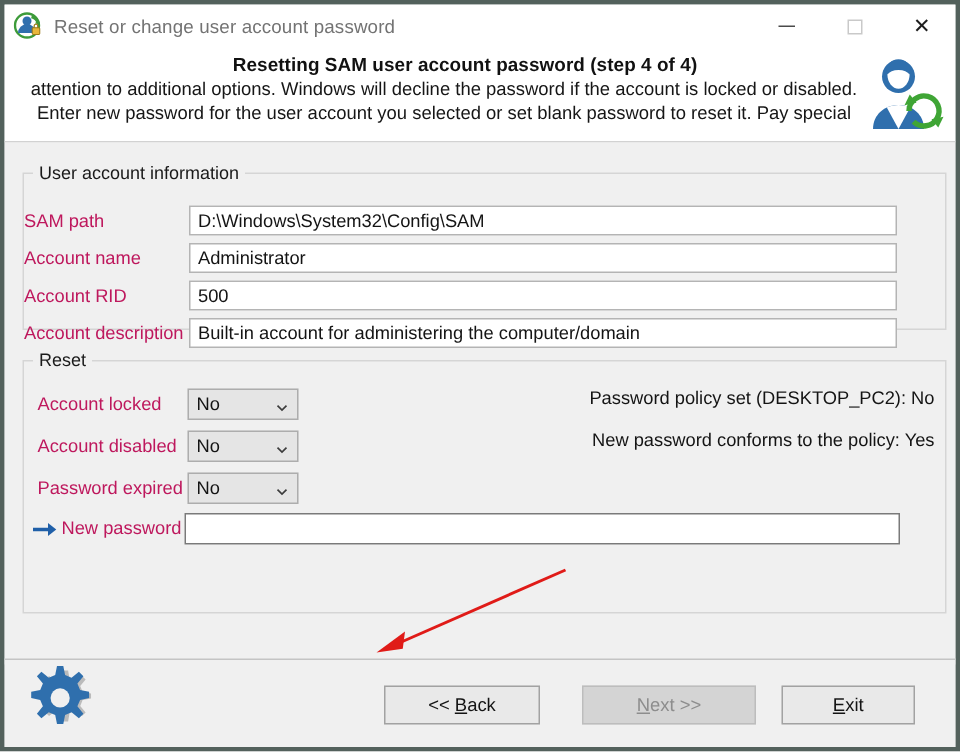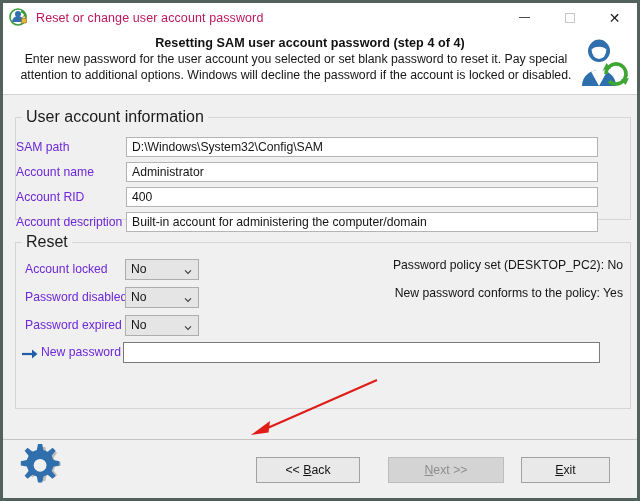--- a/index.html
+++ b/index.html
@@ -32,21 +32,21 @@
   }
   .titlebar-icon {
     width: 20px;
     height: 20px;
     margin-left: 6px;
     margin-right: 7px;
     flex: 0 0 auto;
   }
   .titlebar-text {
     font-size: 12.5px;
-    color: #be185d;
+    color: #737373;
     letter-spacing: 0.1px;
     white-space: nowrap;
   }
   .winbtns {
     margin-left: auto;
     display: flex;
     height: 29px;
   }
   .winbtn {
     width: 45px;
@@ -117,21 +117,21 @@
 
   fieldset.group {
     position: absolute;
     margin: 0;
     border: 1px solid #d5d5d5;
     background: transparent;
     padding: 0;
     box-sizing: border-box;
   }
   fieldset.group > legend {
-    font-size: 16px;
+    font-size: 12px;
     color: #1a1a1a;
     padding: 0 4px;
     margin-left: 6px;
   }
 
   #group-account {
     left: 12px;
     top: 13px;
     width: 616px;
     height: 112px;
@@ -144,21 +144,21 @@
   }
 
   .row {
     position: absolute;
     display: flex;
     align-items: center;
     height: 20px;
   }
   .row-label {
     font-size: 12.2px;
-    color: #6d28d9;
+    color: #be185d;
     white-space: nowrap;
   }
   .field {
     box-sizing: border-box;
     height: 20px;
     background: #ffffff;
     border: 1px solid #b4b4b4;
     font-size: 12.2px;
     color: #141414;
     display: flex;
@@ -333,22 +333,22 @@
       </div>
       <div class="winbtn close">
         <span class="glyph-close">✕</span>
       </div>
     </div>
   </div>
 
   <div class="header">
     <div class="header-title">Resetting SAM user account password (step 4 of 4)</div>
     <div class="header-desc">
+      <div>attention to additional options. Windows will decline the password if the account is locked or disabled.</div>
       <div>Enter new password for the user account you selected or set blank password to reset it. Pay special</div>
-      <div>attention to additional options. Windows will decline the password if the account is locked or disabled.</div>
     </div>
     <span class="header-usericon">
       <svg viewBox="0 0 56 54" width="56" height="54">
         <circle cx="25" cy="15" r="11" fill="#2f6fad"></circle>
         <ellipse cx="25" cy="13.5" r="8" rx="7.4" ry="9.6" fill="#ffffff"></ellipse>
         <path d="M25 3.5c5 0 8 3.5 8 7.5 0 1-.3 2-.6 2.6-1.3-1.6-3.9-2.9-7.4-2.9s-6.1 1.3-7.4 2.9c-.3-.6-.6-1.6-.6-2.6 0-4 3-7.5 8-7.5z" fill="#2f6fad"></path>
         <path d="M8 50c0-9.5 7.6-16 17-16s17 6.5 17 16z" fill="#2f6fad"></path>
         <path d="M25 34c3 0 5.6.6 7.8 1.7L25 50l-7.8-14.3C19.4 34.6 22 34 25 34z" fill="#ffffff"></path>
         <g transform="translate(30,26)">
           <path d="M12 12 m-10,0 a10,10 0 1,1 3,7.1" fill="none" stroke="#3fa535" stroke-width="3.6" stroke-linecap="butt"></path>
@@ -368,21 +368,21 @@
     <div class="row acct-row" style="top:42px;">
       <span class="row-label acct-label">SAM path</span>
       <span class="field acct-field">D:\Windows\System32\Config\SAM</span>
     </div>
     <div class="row acct-row" style="top:67px;">
       <span class="row-label acct-label">Account name</span>
       <span class="field acct-field">Administrator</span>
     </div>
     <div class="row acct-row" style="top:92px;">
       <span class="row-label acct-label">Account RID</span>
-      <span class="field acct-field">400</span>
+      <span class="field acct-field">500</span>
     </div>
     <div class="row acct-row" style="top:117px;">
       <span class="row-label acct-label">Account description</span>
       <span class="field acct-field">Built-in account for administering the computer/domain</span>
     </div>
 
     <fieldset class="group" id="group-reset">
       <legend>Reset</legend>
     </fieldset>
 
@@ -392,21 +392,21 @@
         <span>No</span>
         <span class="chev">
           <svg viewBox="0 0 8 8" width="8" height="8">
               <path d="M1 2.4 L4 5.4 L7 2.4" fill="none" stroke="#3c3c3c" stroke-width="1.1"></path>
             </svg>
         </span>
       </span>
     </div>
 
     <div class="row" style="left:22px; top:192px;">
-      <span class="row-label reset-label">Password disabled</span>
+      <span class="row-label reset-label">Account disabled</span>
       <span class="combo">
         <span>No</span>
         <span class="chev">
           <svg viewBox="0 0 8 8" width="8" height="8">
               <path d="M1 2.4 L4 5.4 L7 2.4" fill="none" stroke="#3c3c3c" stroke-width="1.1"></path>
             </svg>
         </span>
       </span>
     </div>
 

